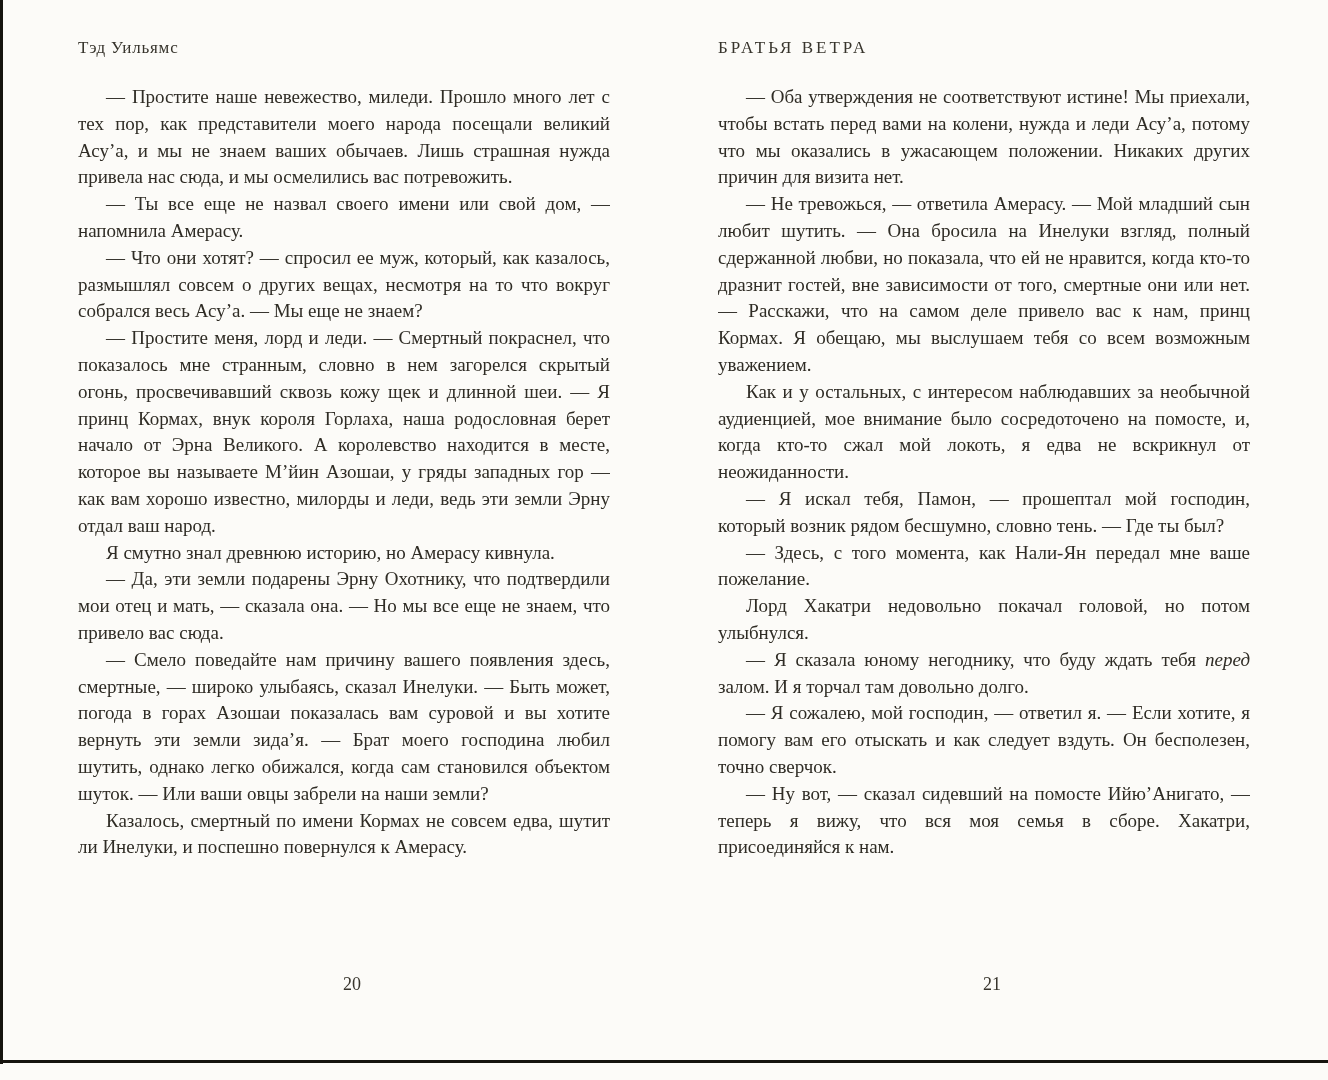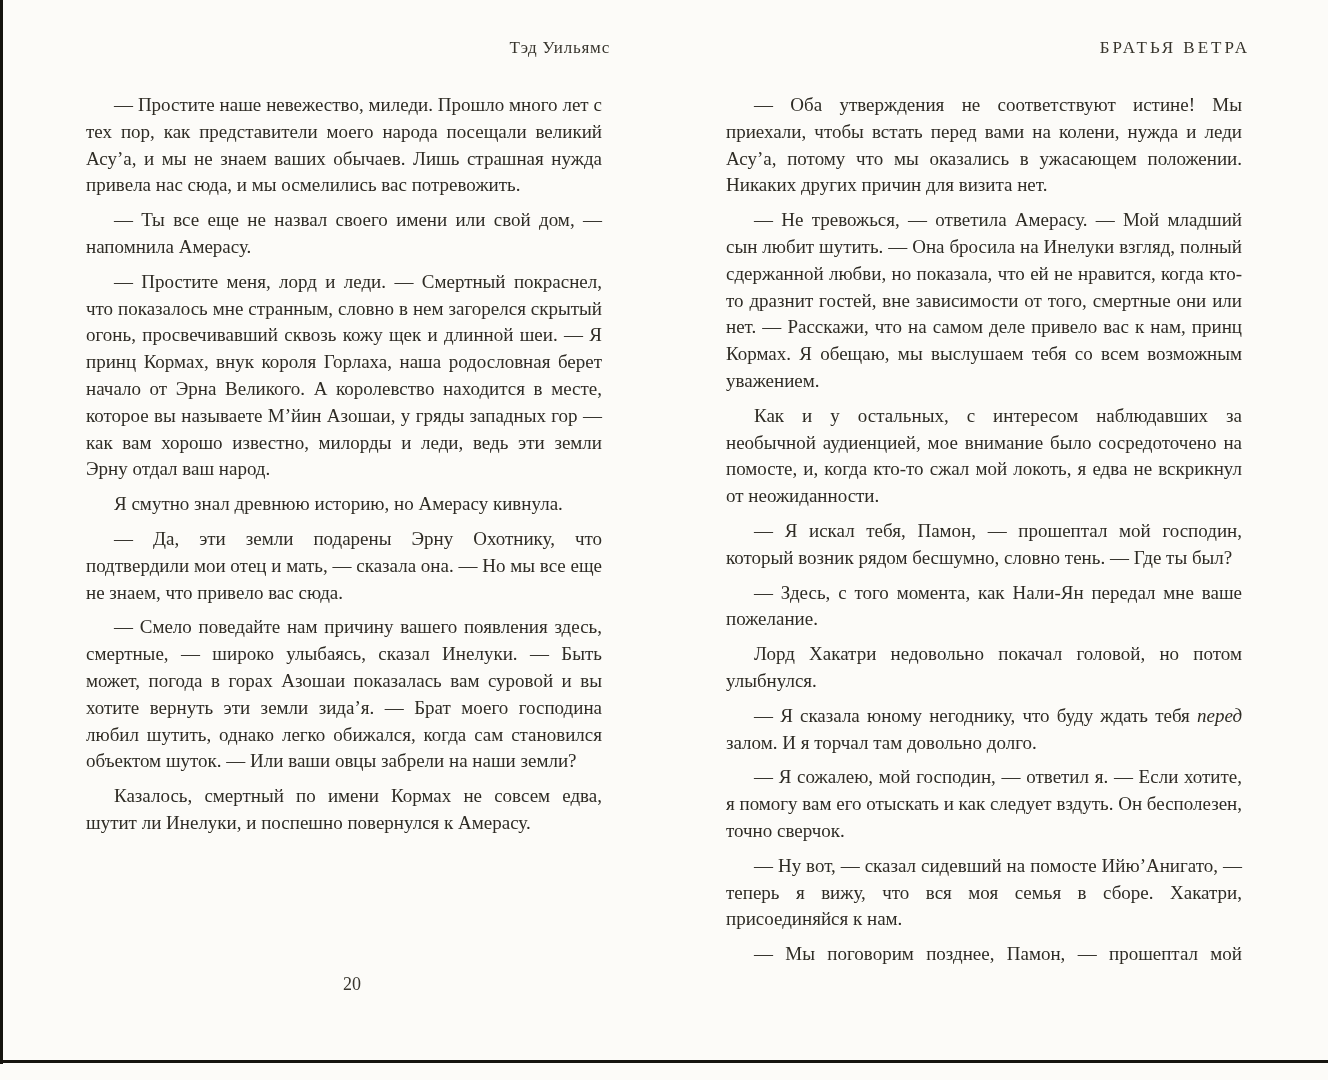--- a/index.html
+++ b/index.html
@@ -34,39 +34,39 @@
   }
   .page {
     position: relative;
     width: 532px;
     height: 1010px;
     flex: none;
   }
   .page-gap { width: 108px; flex: none; }
 
   .running-head {
-    text-align: right;
+    text-align: left;
     font-size: 17px;
     line-height: 20px;
     color: #37342c;
     margin-bottom: 26px;
     letter-spacing: 0.8px;
   }
   .running-head.title { letter-spacing: 3px; }
 
   .body-text {
     font-size: 19px;
     line-height: 26.8px;
     text-align: justify;
     hyphens: auto;
     max-height: 886px;
     overflow: hidden;
   }
   .body-text p {
-    margin: 8px;
+    margin: 0;
     text-indent: 28px;
   }
   .body-text em { }
 
   .page-number {
     position: absolute;
     left: 16px; right: 0;
     top: 936px;
     text-align: center;
     font-size: 18px;
@@ -79,20 +79,21 @@
 <div class="scan-edge-left"></div>
 <div class="scan-edge-bottom"></div>
 
 <div class="spread">
 
   <section class="page">
     <header class="running-head author">Тэд Уильямс</header>
     <div class="body-text">
         <p><span>— Простите наше невежество, миледи. Прошло много лет с тех пор, как представители моего народа посещали великий Асу’а, и мы не знаем ваших обычаев. Лишь страшная нужда привела нас сюда, и мы осмелились вас потревожить.</span></p>
         <p><span>— Ты все еще не назвал своего имени или свой дом, — напомнила Амерасу.</span></p>
+        <p><span>— Что они хотят? — спросил ее муж, который, как казалось, размышлял совсем о других вещах, несмотря на то что вокруг собрался весь Асу’а. — Мы еще не знаем?</span></p>
         <p><span>— Простите меня, лорд и леди. — Смертный покраснел, что показалось мне странным, словно в нем загорелся скрытый огонь, просвечивавший сквозь кожу щек и длинной шеи. — Я принц Кормах, внук короля Горлаха, наша родословная берет начало от Эрна Великого. А королевство находится в месте, которое вы называете М’йин Азошаи, у гряды западных гор — как вам хорошо известно, милорды и леди, ведь эти земли Эрну отдал ваш народ.</span></p>
         <p><span>Я смутно знал древнюю историю, но Амерасу кивнула.</span></p>
         <p><span>— Да, эти земли подарены Эрну Охотнику, что подтвердили мои отец и мать, — сказала она. — Но мы все еще не знаем, что привело вас сюда.</span></p>
         <p><span>— Смело поведайте нам причину вашего появления здесь, смертные, — широко улыбаясь, сказал Инелуки. — Быть может, погода в горах Азошаи показалась вам суровой и вы хотите вернуть эти земли зида’я. — Брат моего господина любил шутить, однако легко обижался, когда сам становился объектом шуток. — Или ваши овцы забрели на наши земли?</span></p>
         <p><span>Казалось, смертный по имени Кормах не совсем едва, шутит ли Инелуки, и поспешно повернулся к Амерасу.</span></p>
       </div>
     <div class="page-number">20</div>
   </section>
 
   <div class="page-gap"></div>
@@ -102,17 +103,17 @@
     <div class="body-text">
         <p><span>— Оба утверждения не соответствуют истине! Мы приехали, чтобы встать перед вами на колени, нужда и леди Асу’а, потому что мы оказались в ужасающем положении. Никаких других причин для визита нет.</span></p>
         <p><span>— Не тревожься, — ответила Амерасу. — Мой младший сын любит шутить. — Она бросила на Инелуки взгляд, полный сдержанной любви, но показала, что ей не нравится, когда кто-то дразнит гостей, вне зависимости от того, смертные они или нет. — Расскажи, что на самом деле привело вас к нам, принц Кормах. Я обещаю, мы выслушаем тебя со всем возможным уважением.</span></p>
         <p><span>Как и у остальных, с интересом наблюдавших за необычной аудиенцией, мое внимание было сосредоточено на помосте, и, когда кто-то сжал мой локоть, я едва не вскрикнул от неожиданности.</span></p>
         <p><span>— Я искал тебя, Памон, — прошептал мой господин, который возник рядом бесшумно, словно тень. — Где ты был?</span></p>
         <p><span>— Здесь, с того момента, как Нали-Ян передал мне ваше пожелание.</span></p>
         <p><span>Лорд Хакатри недовольно покачал головой, но потом улыбнулся.</span></p>
         <p><span>— Я сказала юному негоднику, что буду ждать тебя </span><em>перед</em><span> залом. И я торчал там довольно долго.</span></p>
         <p><span>— Я сожалею, мой господин, — ответил я. — Если хотите, я помогу вам его отыскать и как следует вздуть. Он бесполезен, точно сверчок.</span></p>
         <p><span>— Ну вот, — сказал сидевший на помосте Ийю’Анигато, — теперь я вижу, что вся моя семья в сборе. Хакатри, присоединяйся к нам.</span></p>
-        <p><span>— Мы поговорим позднее, Памон, — прошептал мой господин и стал пробираться сквозь толпу, чтобы присоединиться к родным.</span></p>
       </div>
+    <div class="page-number">21</div>
   </section>
 
 </div>
 
 </body></html>

